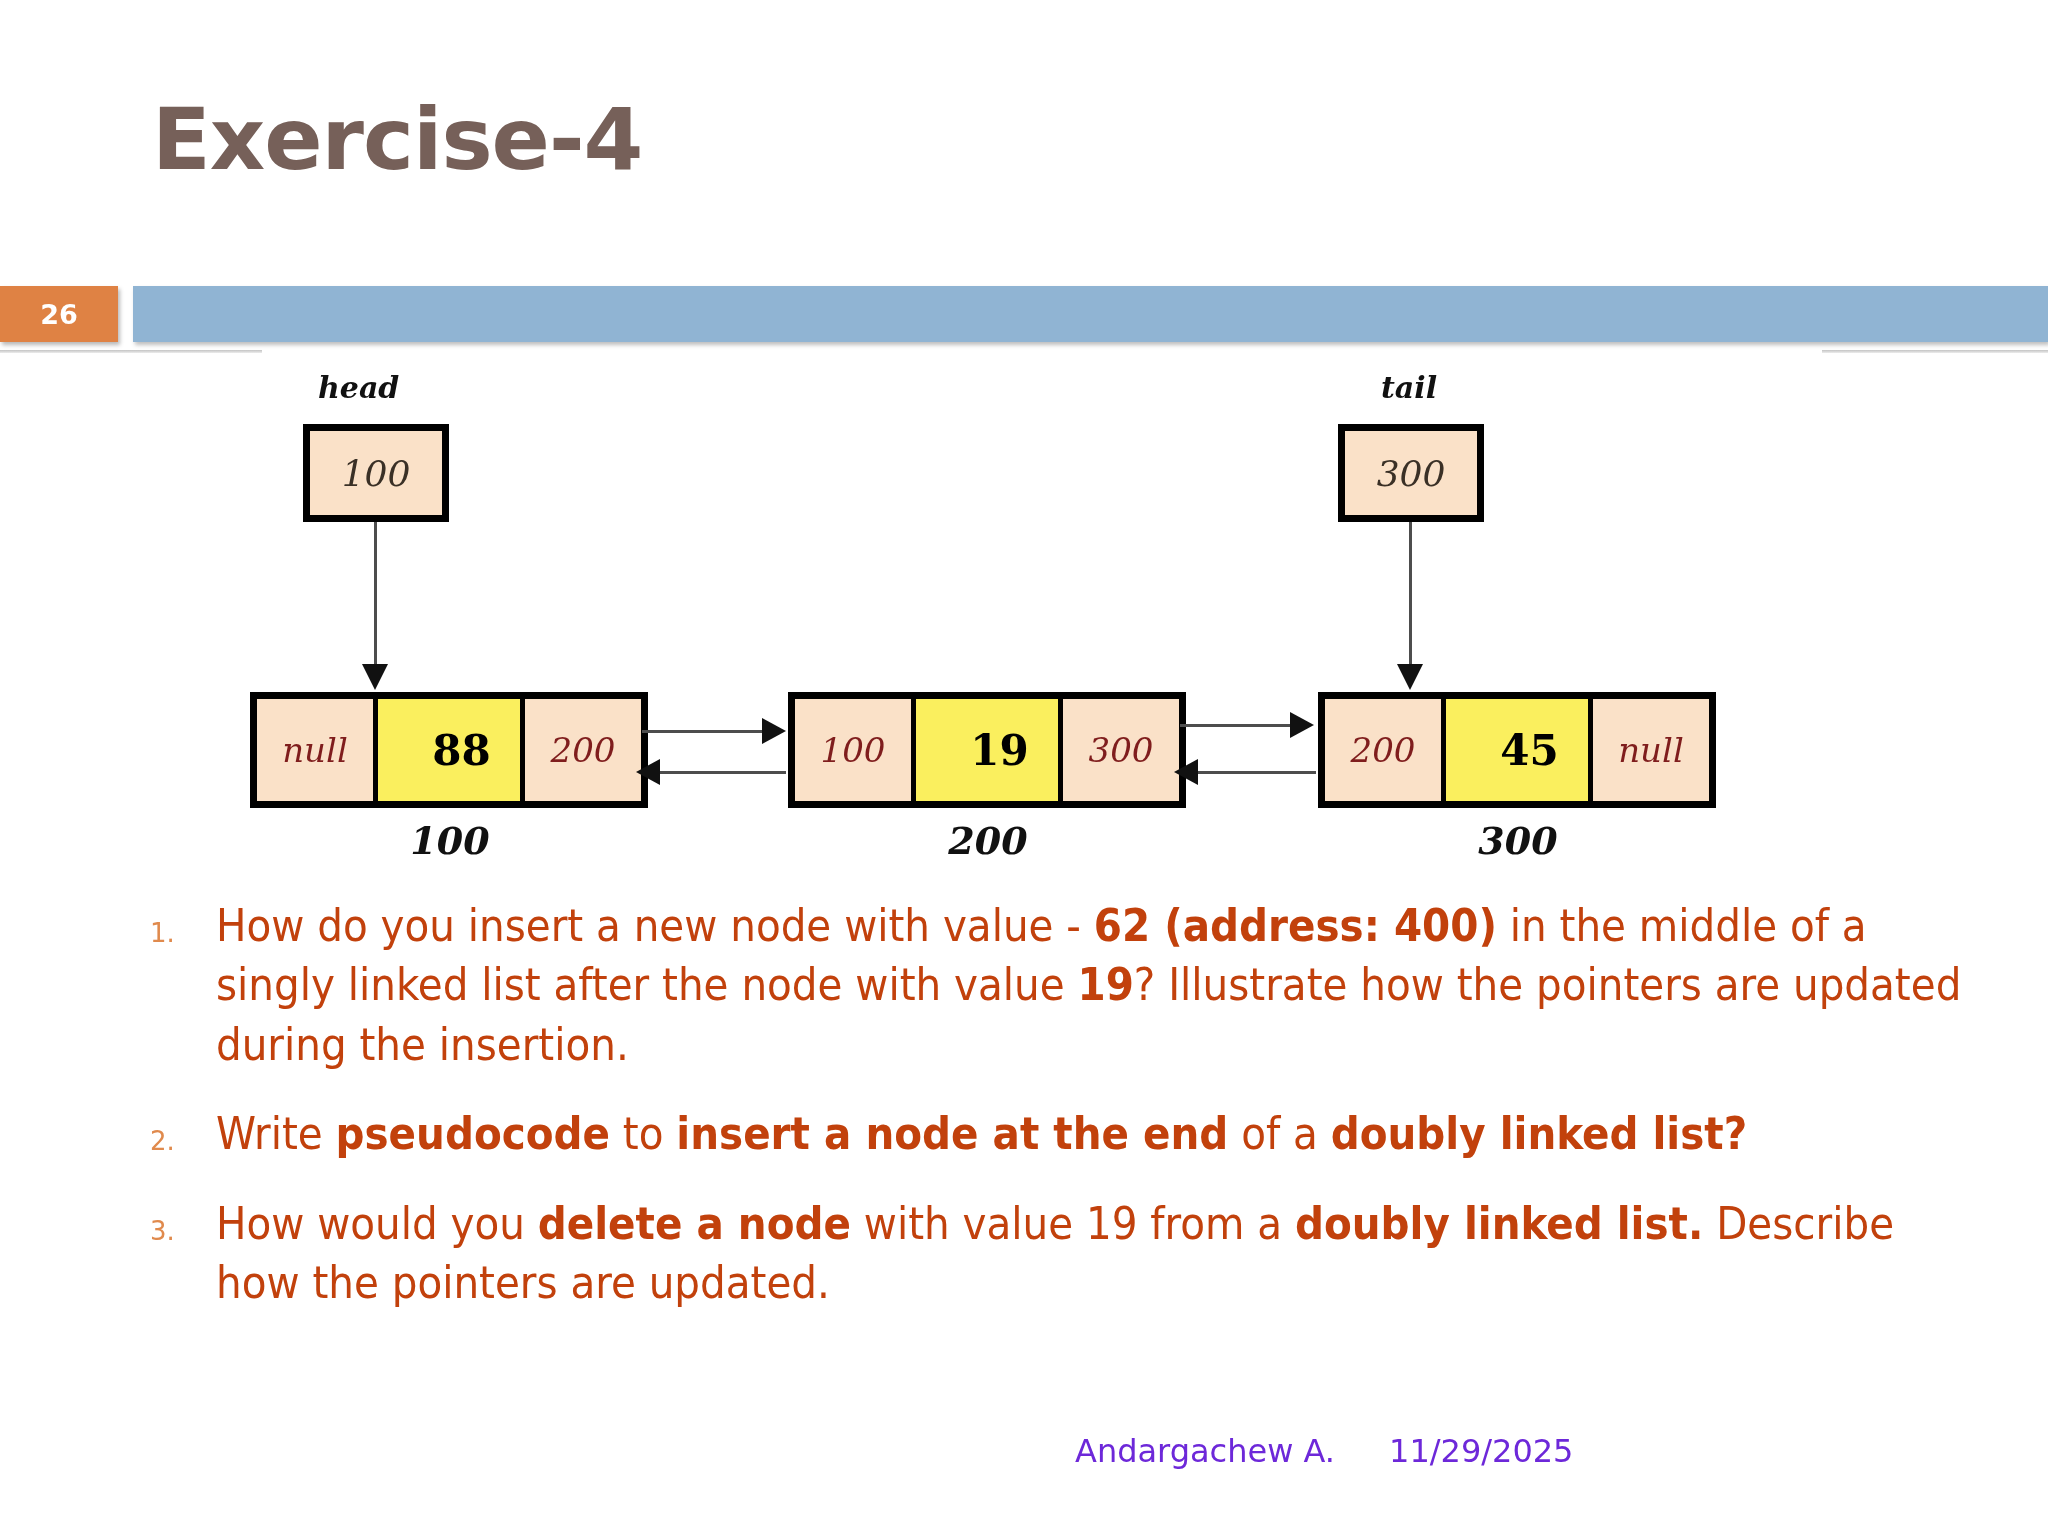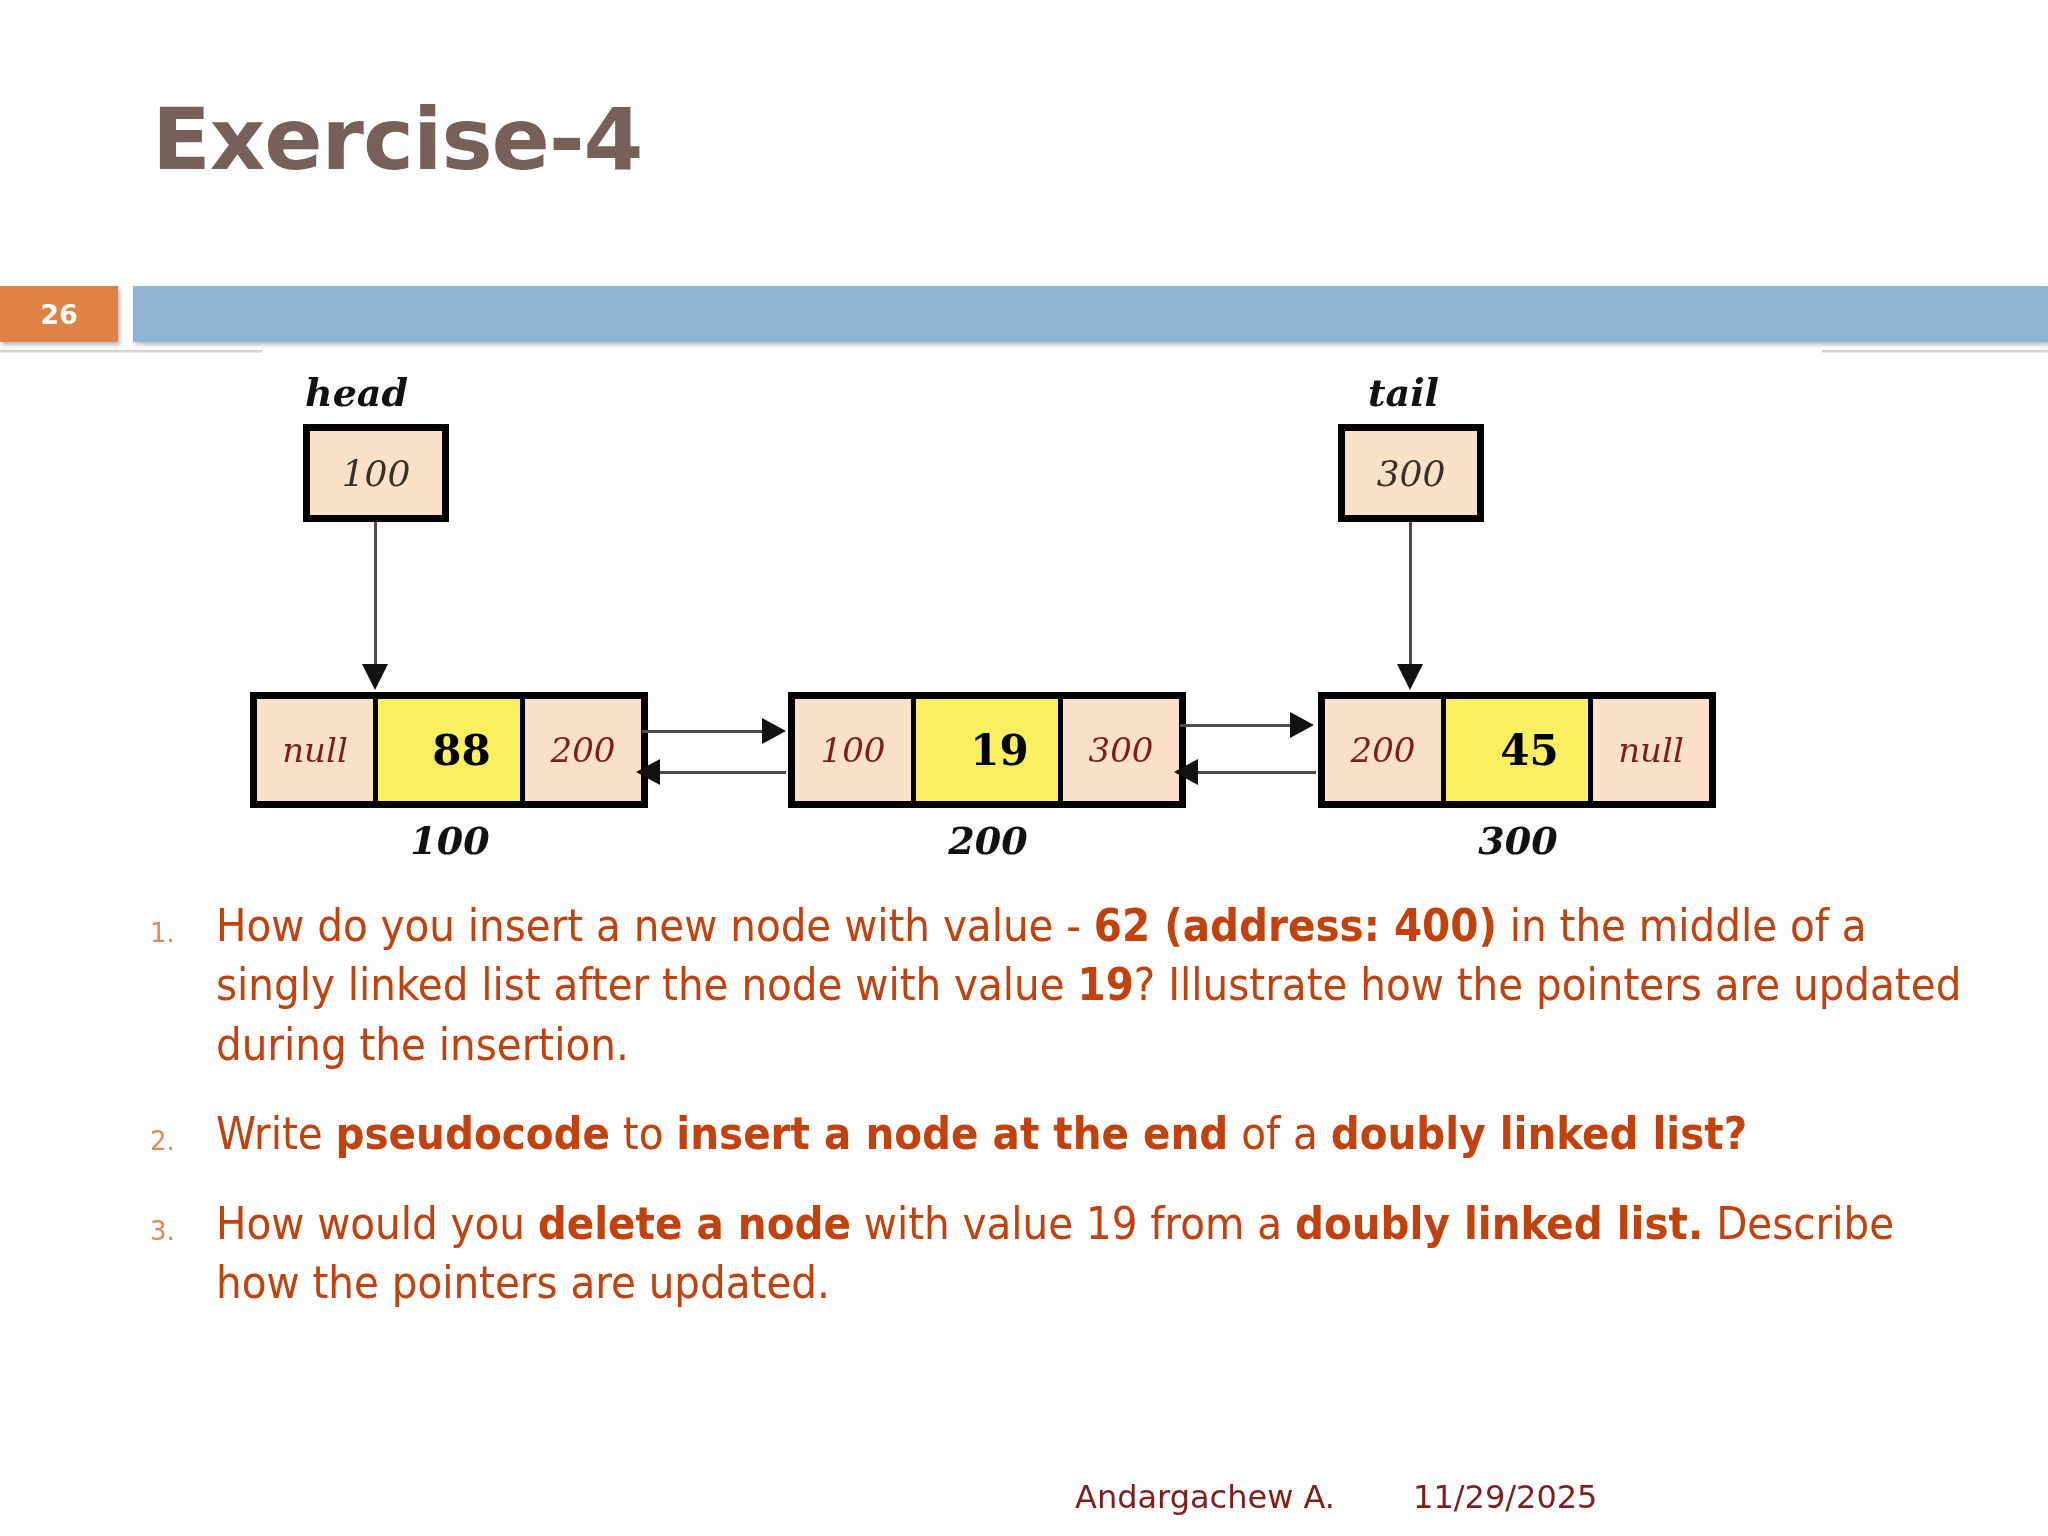--- a/index.html
+++ b/index.html
@@ -92,23 +92,24 @@
     left: 250px;
     top: 352px;
     width: 1600px;
     height: 510px;
   }
   .ptr-label {
     position: absolute;
     font-family: "DejaVu Serif", serif;
     font-style: italic;
     font-weight: bold;
-    font-size: 38px;
+    font-size: 30px;
     color: #111111;
     white-space: nowrap;
+    margin-left: 13px;
   }
   .ptr-box {
     position: absolute;
     width: 146px;
     height: 98px;
     background: #FAE1C8;
     border: 7px solid #000000;
     box-sizing: border-box;
   }
   .ptr-box span {
@@ -227,25 +228,24 @@
     font-stretch: condensed;
   }
   .li-text b { font-weight: bold; }
 
   
   .footer {
     position: absolute;
     left: 1075px;
     top: 1432px;
     display: flex;
-    gap: 78px;
-    color: #7f1d1d;
+    gap: 54px;
+    color: #6d28d9;
     font-family: "DejaVu Sans", sans-serif;
     font-size: 32px;
-    margin-top: 46px;
   }
 </style>
 </head>
 <body>
 
 <div class="slide-title">Exercise-4</div>
 
 <div class="band-wrap">
   <div class="band-number">
     <span>26</span>

